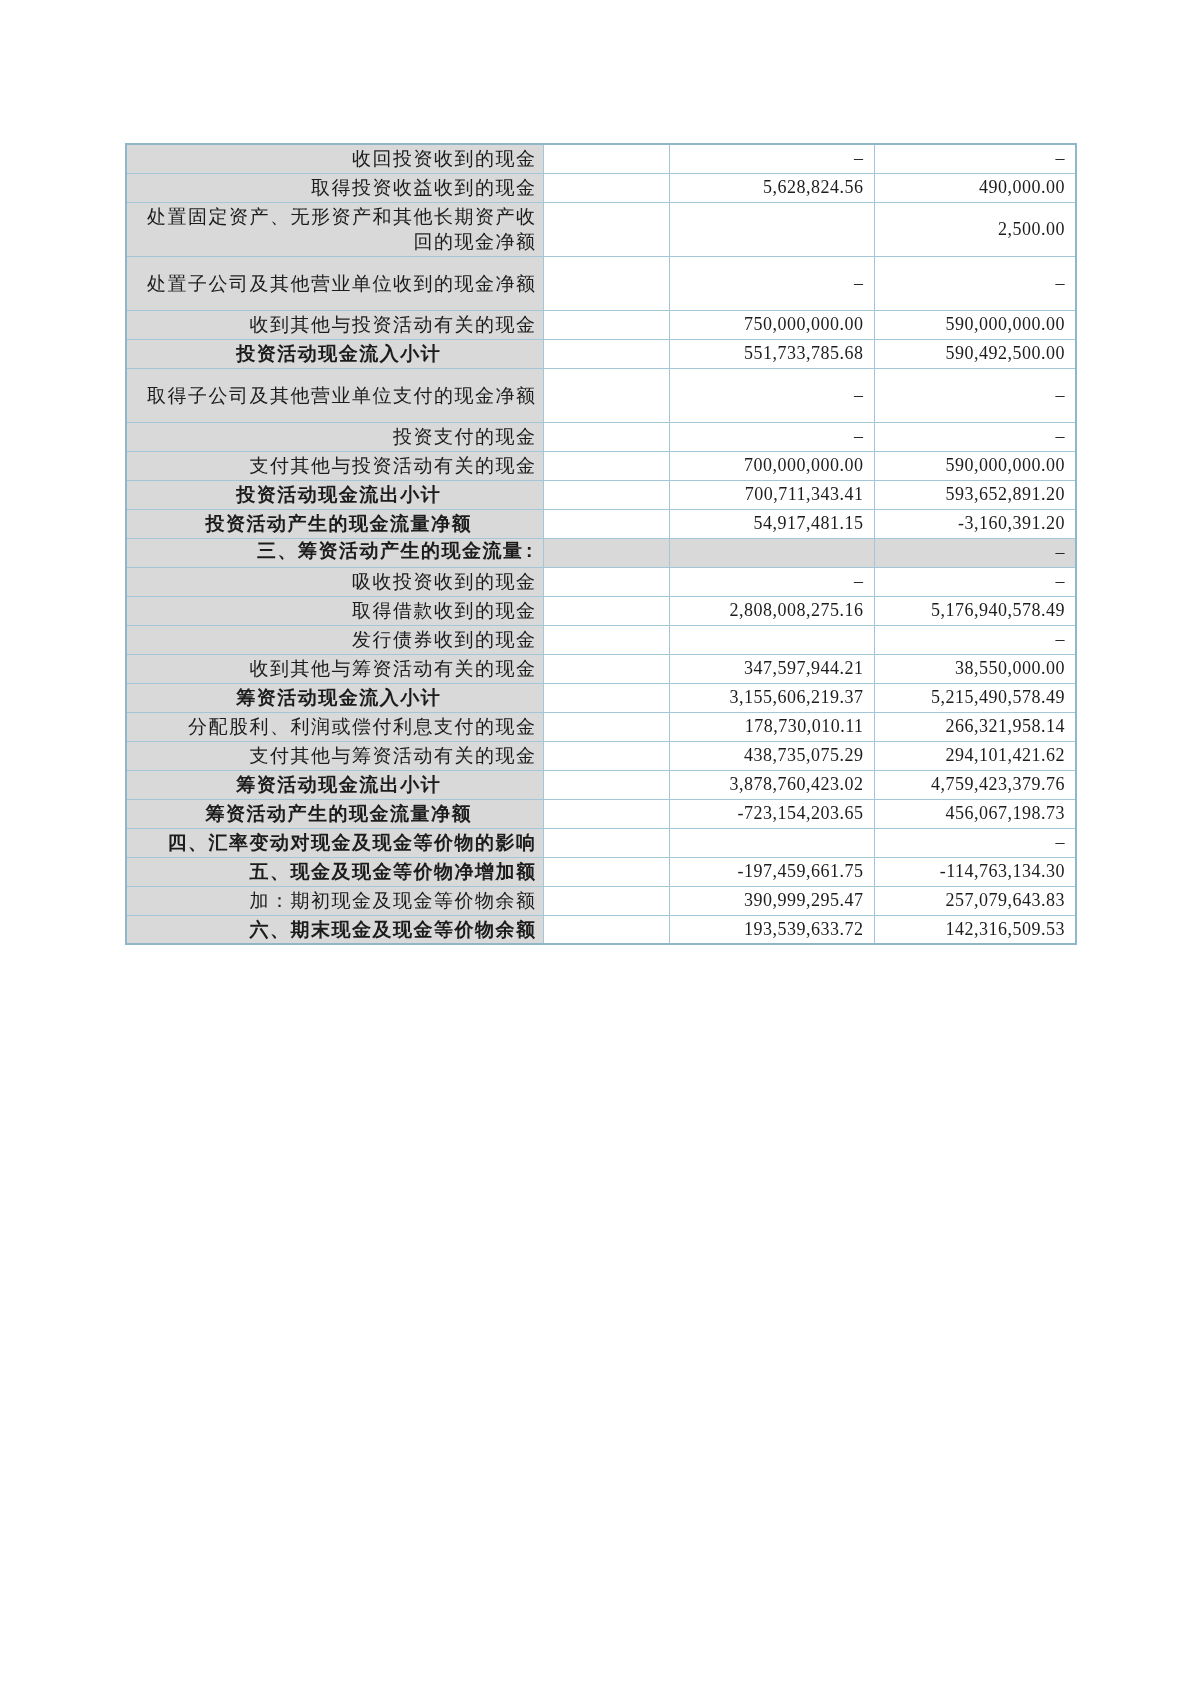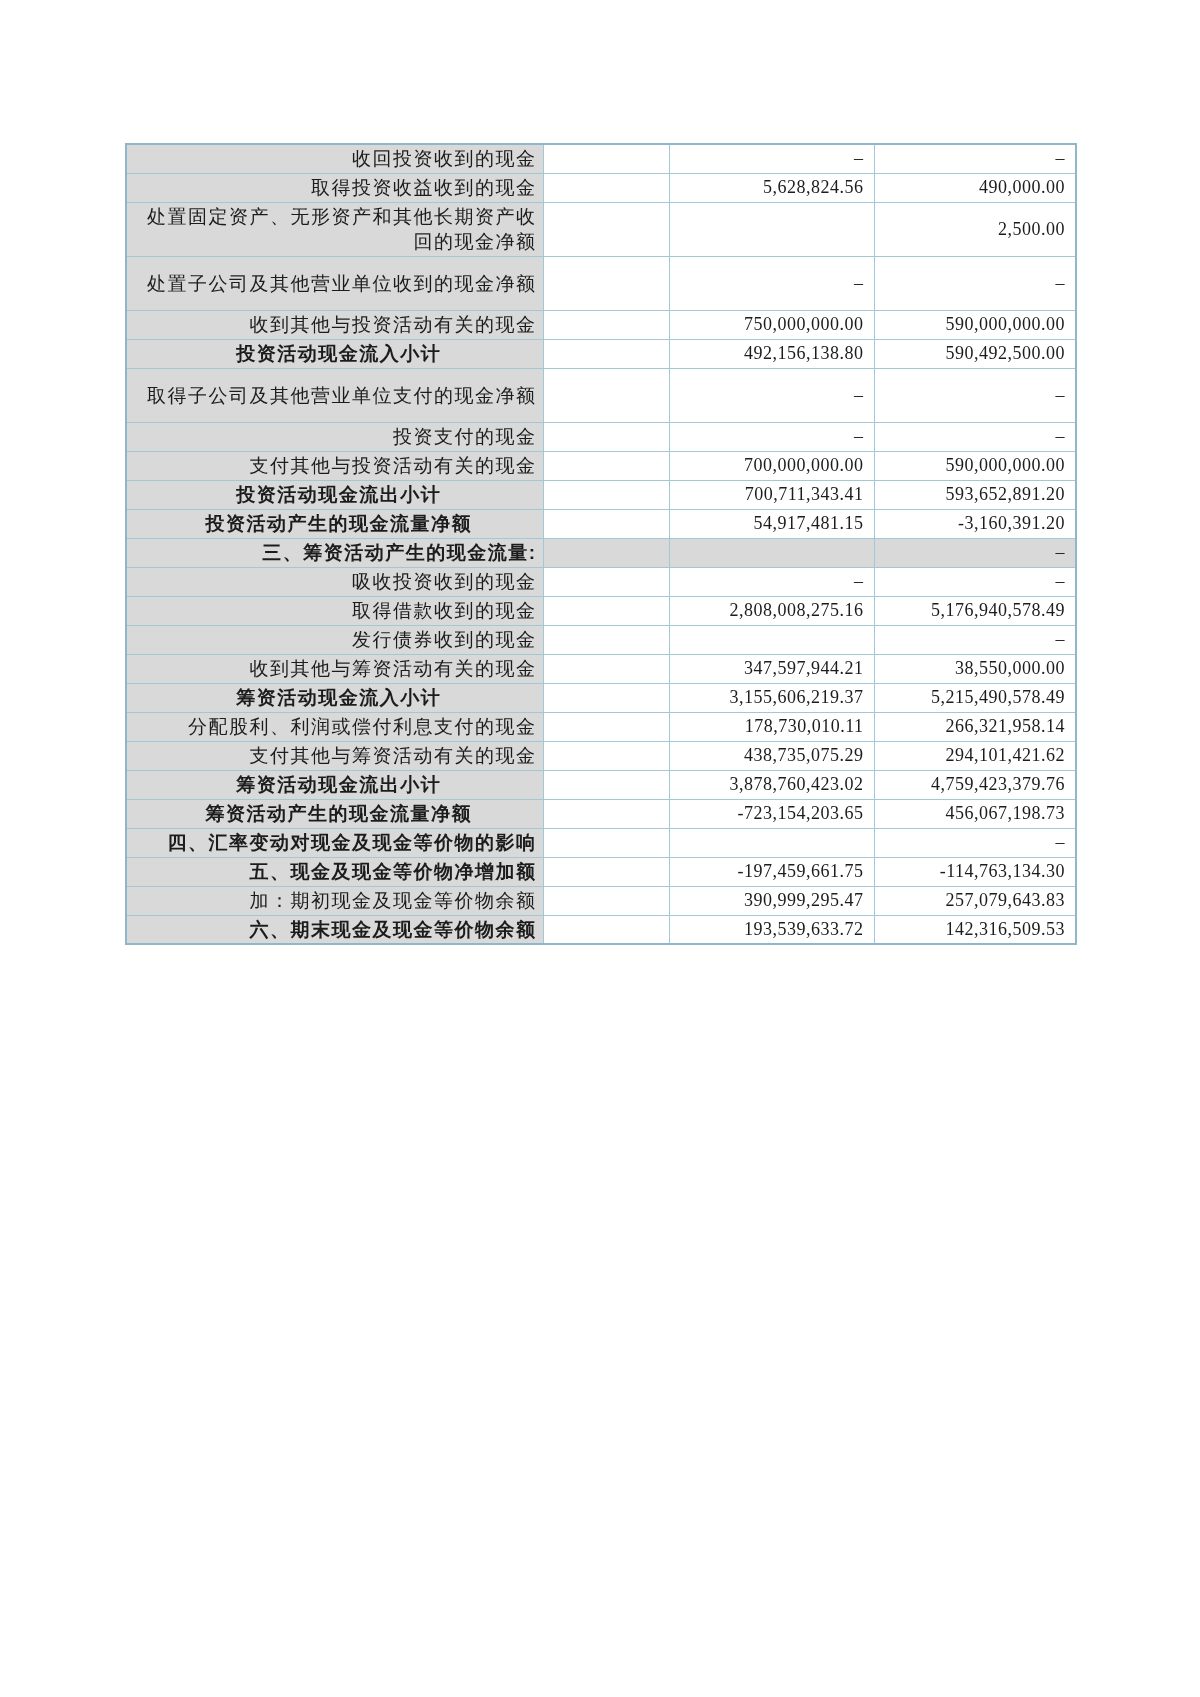--- a/index.html
+++ b/index.html
@@ -60,21 +60,21 @@
     white-space: nowrap;
   }
   
   tr.v-subtotal td.c-label {
     font-weight: bold;
     text-align: center;
     padding-left: 10px;
     padding-right: 2px;
   }
   tr.v-section td { background: #d9d9d9; }
-  tr.v-section td.c-label { font-weight: bold; }
+  tr.v-section td.c-label { font-weight: bold; font-family: Liberation Mono, monospace; }
   tr.v-section-item td.c-label { font-weight: bold; }
 
   .col-label { width: 417px; }
   .col-note  { width: 126px; }
   .col-cur   { width: 205px; }
   .col-prior { width: 202px; }
 </style>
 </head>
 <body>
 
@@ -113,21 +113,21 @@
         </tr>
         <tr class="row v-item">
           <td class="c-label">收到其他与投资活动有关的现金</td>
           <td class="c-note"></td>
           <td class="c-num">750,000,000.00</td>
           <td class="c-num">590,000,000.00</td>
         </tr>
         <tr class="row v-subtotal">
           <td class="c-label">投资活动现金流入小计</td>
           <td class="c-note"></td>
-          <td class="c-num">492,156,138.80</td>
+          <td class="c-num">551,733,785.68</td>
           <td class="c-num">590,492,500.00</td>
         </tr>
         <tr class="row v-item tall">
           <td class="c-label">取得子公司及其他营业单位支付的现金净额</td>
           <td class="c-note"></td>
           <td class="c-num">–</td>
           <td class="c-num">–</td>
         </tr>
         <tr class="row v-item">
           <td class="c-label">投资支付的现金</td>

